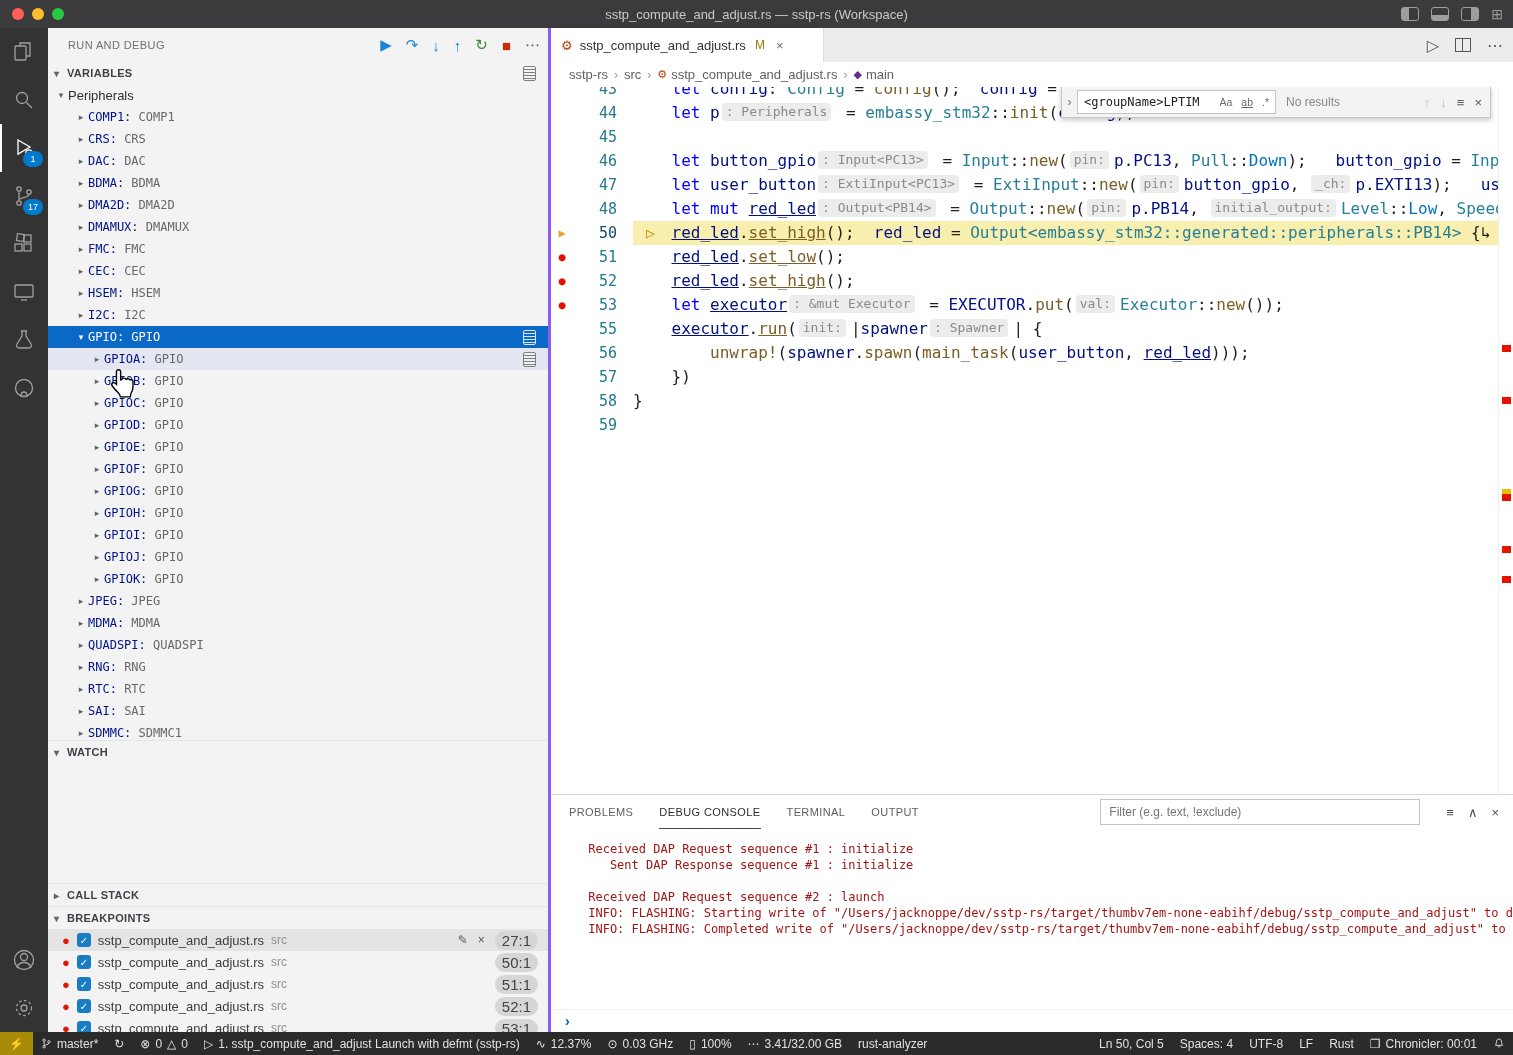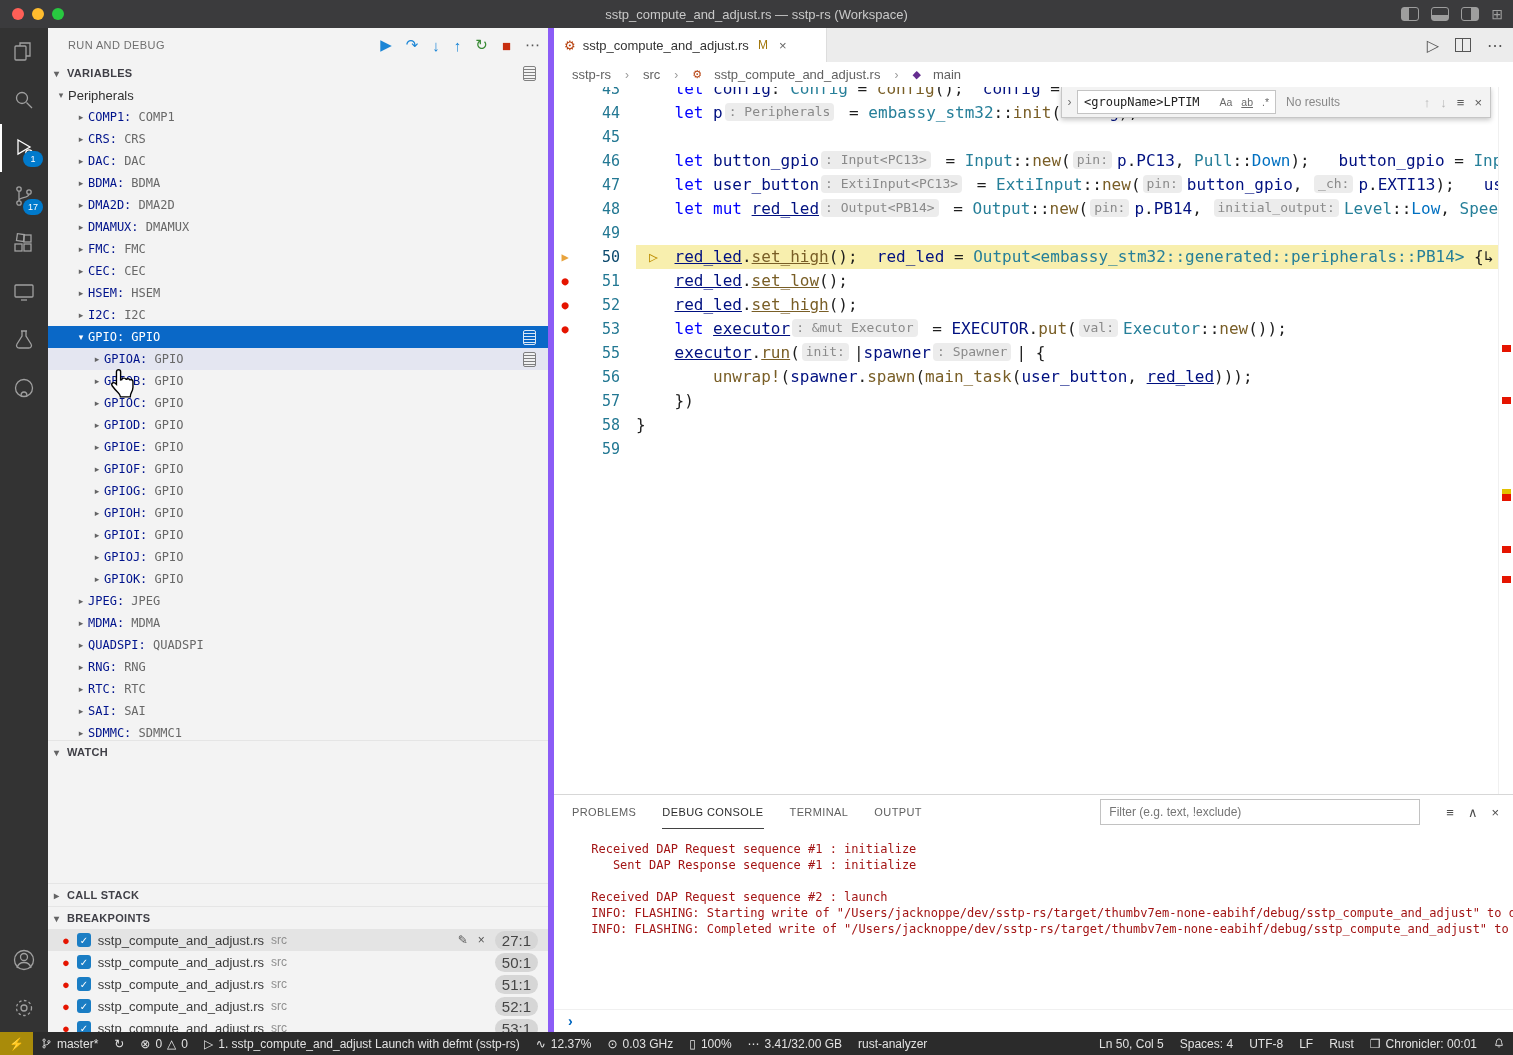--- a/index.html
+++ b/index.html
@@ -23,21 +23,21 @@
   .main{position:absolute;top:28px;left:0;right:0;bottom:23px;display:flex;}
   
   .activitybar{width:48px;background:#333333;flex:none;display:flex;flex-direction:column;align-items:stretch;}
   .act-item{position:relative;height:48px;display:flex;align-items:center;justify-content:center;color:#a0a0a0;}
   .act-item.active{color:#fff;box-shadow:inset 2px 0 0 #fff;}
   .act-item svg{width:24px;height:24px;stroke:currentColor;fill:none;stroke-width:1.3;}
   .act-badge{position:absolute;right:5px;bottom:5px;min-width:16px;height:16px;border-radius:9px;
              background:#007acc;color:#fff;font-size:9px;display:flex;align-items:center;justify-content:center;padding:0 2px;}
   .act-spacer{flex:1;}
   
-  .sidebar{width:500px;flex:none;background:#f3f3f3;border-right:6px solid #8b5cf6;display:flex;flex-direction:column;overflow:hidden;}
+  .sidebar{width:500px;flex:none;background:#f3f3f3;border-right:3px solid #8b5cf6;display:flex;flex-direction:column;overflow:hidden;}
   .sidebar-head{height:34px;flex:none;display:flex;align-items:center;padding-left:20px;position:relative;}
   .sidebar-title{font-size:11px;color:#6f6f6f;letter-spacing:.4px;}
   .dbg-toolbar{position:absolute;right:8px;top:0;height:34px;display:flex;align-items:center;gap:14px;}
   .dbg-btn{font-size:15px;cursor:default;}
   .dbg-blue{color:#1a85d6}.dbg-green{color:#388a34}.dbg-red{color:#c72e0f}.dbg-gray{color:#555}
   .sec-header{height:22px;flex:none;display:flex;align-items:center;font-size:11px;font-weight:bold;
               color:#3f3f46;padding-left:6px;letter-spacing:.3px;position:relative;}
   .sec-header .chev{width:13px;font-size:10px;color:#646465;}
   .sec-header.bordered{border-top:1px solid #e5e5e5;}
   .doc-icon{position:absolute;right:12px;top:4px;width:11px;height:13px;border:1px solid #6d6d6d;border-radius:2px;
@@ -69,21 +69,21 @@
   .editor-col{flex:1;display:flex;flex-direction:column;min-width:0;background:#fff;}
   .tabbar{height:34px;flex:none;background:#ececec;display:flex;align-items:stretch;position:relative;}
   .tab{width:252px;background:#fff;display:flex;align-items:center;padding:0 10px;gap:7px;font-size:13px;color:#333;
        border-right:1px solid #ddd;}
   .tab-ico{color:#b7410e;font-size:13px;}
   .tab-mod{color:#a1760a;font-size:12px;margin-left:2px;}
   .tab-close{color:#666;font-size:13px;margin-left:4px;}
   .tab-actions{position:absolute;right:10px;top:0;height:34px;display:flex;align-items:center;gap:16px;color:#555;}
   .split-ico{width:14px;height:12px;border:1px solid #555;position:relative;}
   .split-ico::before{content:"";position:absolute;left:6px;top:0;bottom:0;width:1px;background:#555;}
-  .breadcrumbs{height:25px;flex:none;display:flex;align-items:center;padding-left:18px;font-size:13px;color:#616161;gap:12px;}
+  .breadcrumbs{height:25px;flex:none;display:flex;align-items:center;padding-left:18px;font-size:13px;color:#616161;gap:4px;}
   .crumb-sep{color:#9a9a9a;font-size:12px;padding:0 2px;}
   .crumb-ico{font-size:11px;}
   .crumb-ico.rust{color:#b7410e;}
   .crumb-ico.method{color:#652d90;}
   
   .editor{flex:1;position:relative;overflow:hidden;background:#fff;}
   .code{position:absolute;left:0;right:14px;top:-10px;font-family:"DejaVu Sans Mono",monospace;font-size:16px;}
   .line{height:24px;display:flex;align-items:center;}
   .g-bp{width:22px;flex:none;text-align:center;font-size:12px;color:#e51400;}
   .g-bp.cur{color:#e8a33d;font-size:12px;}
@@ -402,26 +402,20 @@
               <span class="g-pad"></span>
               <div class="txt"><span class="tk-kw">    let </span><span class="tk-var">user_button</span><span class="chip">: ExtiInput&lt;PC13&gt;</span><span class="tk-pun"> = </span><span class="tk-ty">ExtiInput</span><span class="tk-pun">::</span><span class="tk-fn">new</span><span class="tk-pun">(</span><span class="chip">pin:</span><span class="tk-var">button_gpio</span><span class="tk-pun">, </span><span class="chip">_ch:</span><span class="tk-var">p</span><span class="tk-pun">.</span><span class="tk-var">EXTI13</span><span class="tk-pun">);   </span><span class="tk-var">user_bu</span></div>
             </div>
             <div class="line">
               <span class="g-bp"></span>
               <span class="g-num">48</span>
               <span class="g-pad"></span>
               <div class="txt"><span class="tk-kw">    let </span><span class="tk-kw">mut </span><span class="tk-var ul">red_led</span><span class="chip">: Output&lt;PB14&gt;</span><span class="tk-pun"> = </span><span class="tk-ty">Output</span><span class="tk-pun">::</span><span class="tk-fn">new</span><span class="tk-pun">(</span><span class="chip">pin:</span><span class="tk-var">p</span><span class="tk-pun">.</span><span class="tk-var">PB14</span><span class="tk-pun">, </span><span class="chip">initial_output:</span><span class="tk-ty">Level</span><span class="tk-pun">::</span><span class="tk-en">Low</span><span class="tk-pun">, </span><span class="tk-ty">Speed</span></div>
             </div>
             <div class="line">
-              <span class="g-bp"></span>
-              <span class="g-num">49</span>
-              <span class="g-pad"></span>
-              <div class="txt"></div>
-            </div>
-            <div class="line">
               <span class="g-bp cur">▶</span>
               <span class="g-num cur">50</span>
               <span class="g-pad"></span>
               <div class="txt hl"><span class="stmt-arrow">▷</span><span class="tk-pun">    </span><span class="tk-var ul">red_led</span><span class="tk-pun">.</span><span class="tk-fn ul">set_high</span><span class="tk-pun">();  </span><span class="tk-var">red_led</span><span class="tk-pun"> = </span><span class="tk-ty">Output&lt;embassy_stm32::generated::peripherals::PB14&gt;</span><span class="tk-pun"> {</span><span class="tk-pun">↳ </span><span class="tk-var">PB1</span></div>
             </div>
             <div class="line">
               <span class="g-bp">●</span>
               <span class="g-num">51</span>
               <span class="g-pad"></span>
               <div class="txt"><span class="tk-pun">    </span><span class="tk-var ul">red_led</span><span class="tk-pun">.</span><span class="tk-fn ul">set_low</span><span class="tk-pun">();</span></div>

